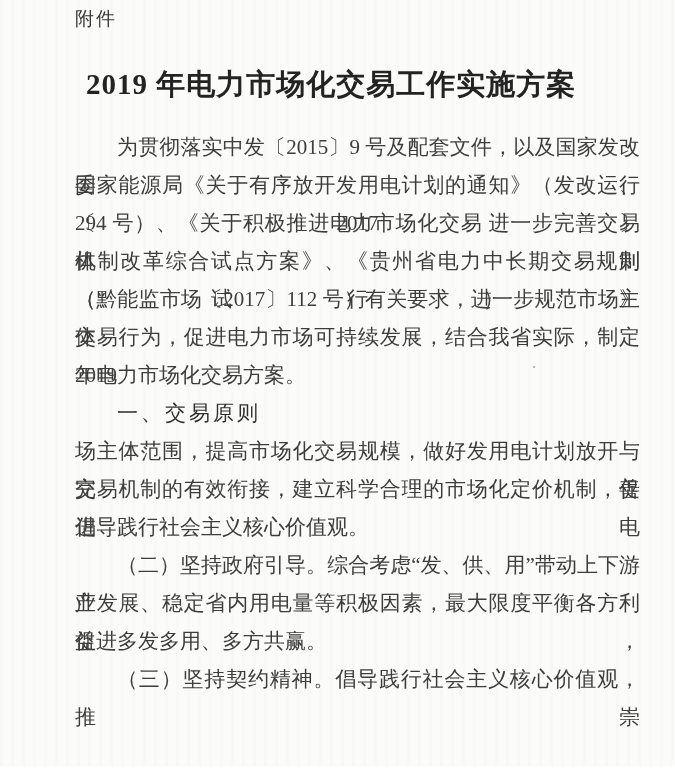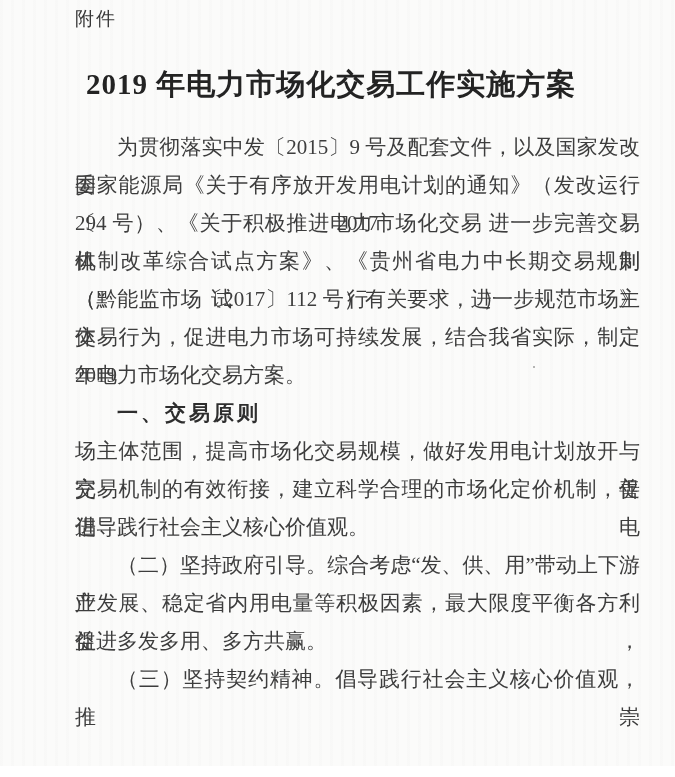--- a/index.html
+++ b/index.html
@@ -48,21 +48,21 @@
     color: #3d3d3d;
   }
   .line.j {
     white-space: normal;
     text-align: justify;
     text-align-last: justify;
     text-justify: inter-character;
   }
   .line.ind { text-indent: 42px; }
   .line.heading {
-    font-weight: bold;
+    font-weight: normal;
     color: #2e2e2e;
     font-family: "Liberation Sans", "DejaVu Sans", sans-serif;
     letter-spacing: 3px;
   }
   .speck {
     position: absolute;
     width: 3px; height: 3px;
     border-radius: 50%;
     background: rgba(80,80,80,0.55);
   }

